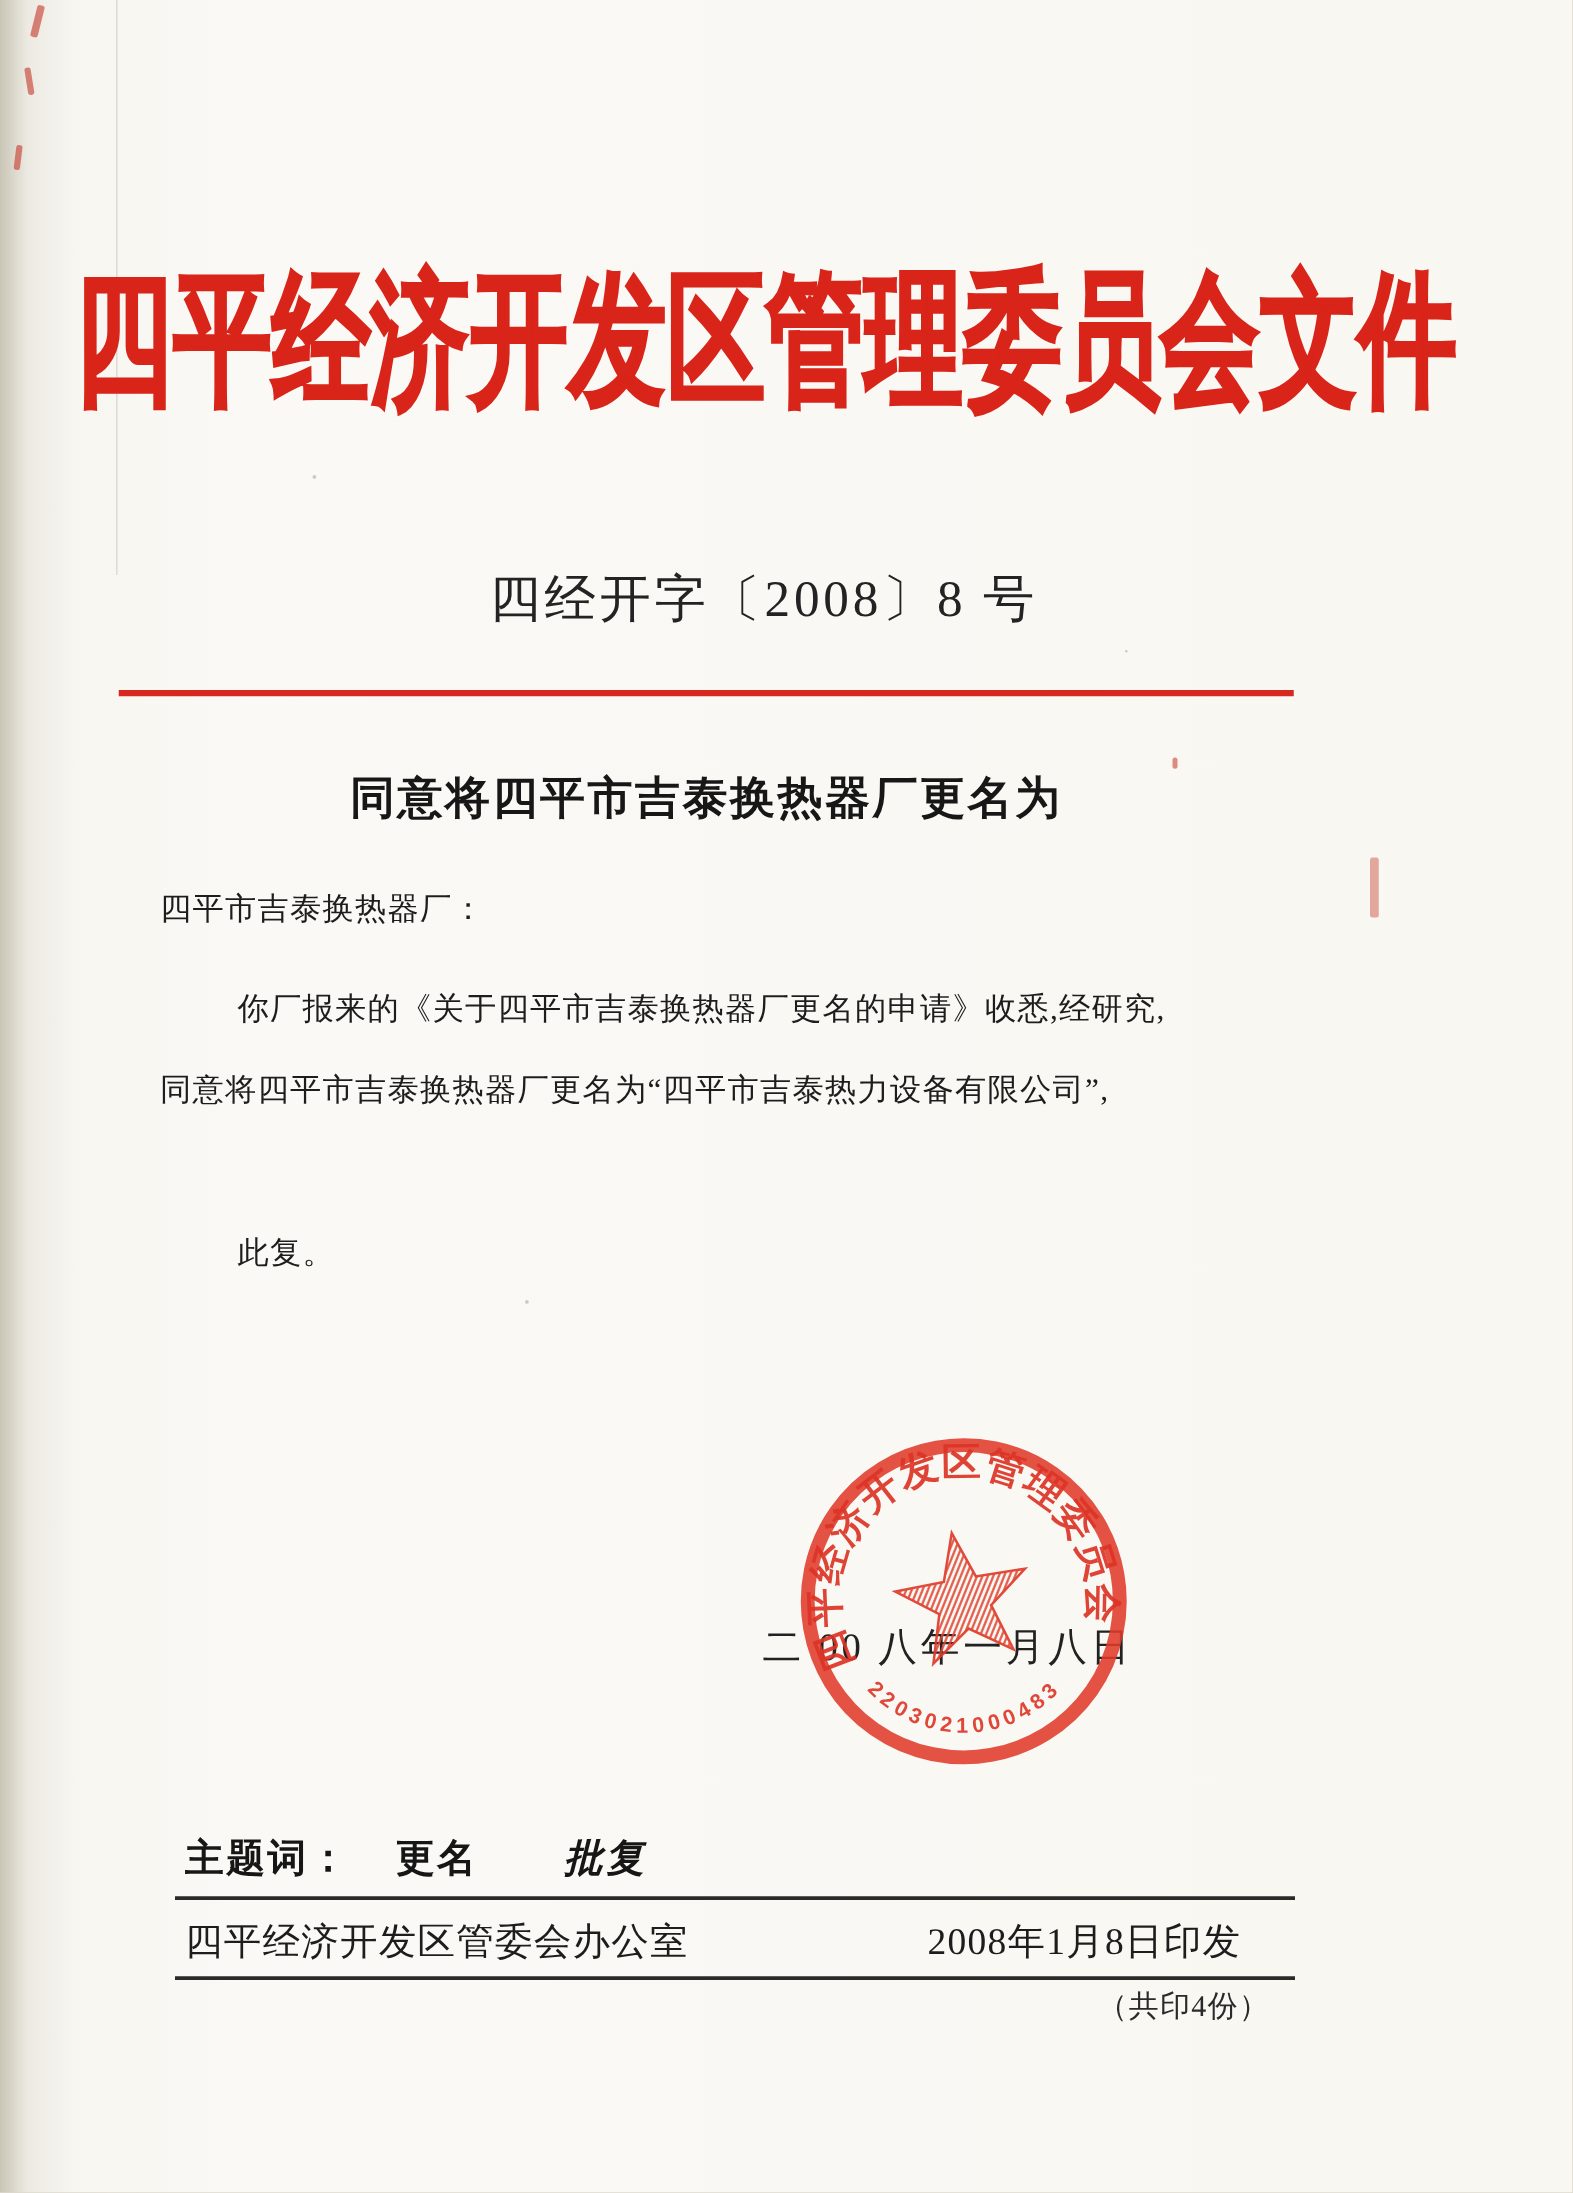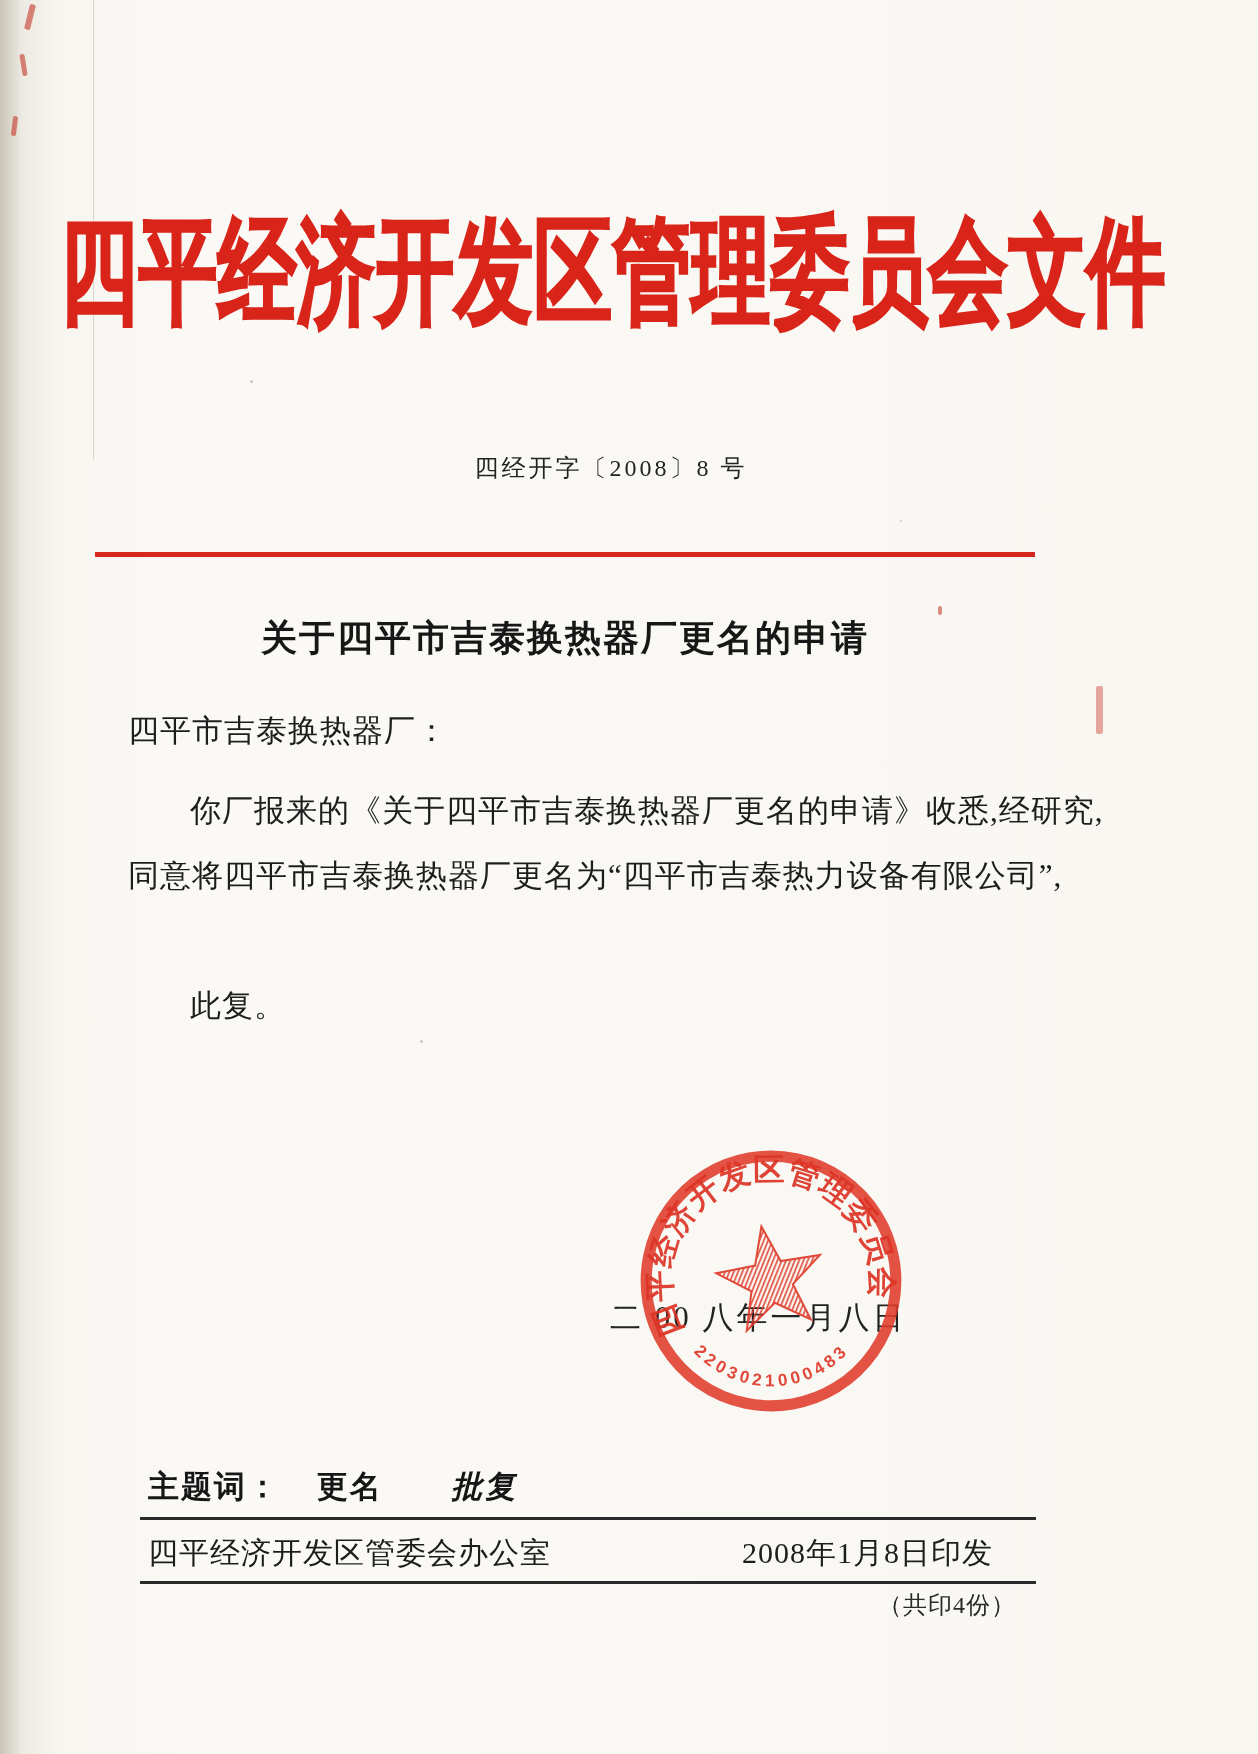--- a/index.html
+++ b/index.html
@@ -30,36 +30,36 @@
     font-size:78px;
     letter-spacing:1px;
     transform:scaleY(1.48);
     transform-origin:center top;
     white-space:nowrap;
     -webkit-text-stroke:2px #d9241a;
   }
   .doc-number{
     position:absolute;left:0;top:452px;width:1222px;
     text-align:center;
-    font-size:24px;color:#232323;letter-spacing:3px;
+    font-size:41px;color:#232323;letter-spacing:3px;
   }
   .red-rule{
     position:absolute;left:95px;top:552px;width:940px;height:5px;
     background:#d6281e;
   }
   .subject-title{
     position:absolute;left:60px;top:614px;width:1010px;
     text-align:center;
     font-family:"Liberation Sans", sans-serif;
     font-weight:bold;
     font-size:36px;color:#171717;letter-spacing:2px;
   }
   .body-line{
     position:absolute;left:128px;width:930px;
-    font-size:31px;color:#1d1d1d;letter-spacing:1px;
+    font-size:25px;color:#1d1d1d;letter-spacing:1px;
     white-space:nowrap;
   }
   .indent{padding-left:62px;}
   .date-line{
     position:absolute;left:610px;top:1297px;
     font-size:31px;color:#222;letter-spacing:3px;z-index:1;
   }
   .seal{
     position:absolute;left:620px;top:1130px;width:302px;height:302px;
     transform:rotate(-10deg);z-index:2;
@@ -101,21 +101,21 @@
   <div class="speck" style="left:420px;top:1040px;width:3px;height:3px;"></div>
   <div class="speck" style="left:250px;top:380px;width:3px;height:3px;"></div>
   <div class="speck" style="left:900px;top:520px;width:2px;height:2px;"></div>
 
   <div class="banner">四平经济开发区管理委员会文件</div>
 
   <div class="doc-number">四经开字〔2008〕8 号</div>
 
   <div class="red-rule"></div>
 
-  <div class="subject-title">关于四平市吉泰换热器厂更名的申请</div>
+  <div class="subject-title">同意将四平市吉泰换热器厂更名为</div>
 
   <div class="body-line" style="top:710px;">四平市吉泰换热器厂：</div>
   <div class="body-line indent" style="top:790px;">你厂报来的《关于四平市吉泰换热器厂更名的申请》收悉,经研究,</div>
   <div class="body-line" style="top:855px;">同意将四平市吉泰换热器厂更名为“四平市吉泰热力设备有限公司”,</div>
   <div class="body-line indent" style="top:985px;">此复。</div>
 
   <div class="date-line">二 00 八年一月八日</div>
 
   <svg class="seal" viewBox="0 0 300 300">
     <defs>

